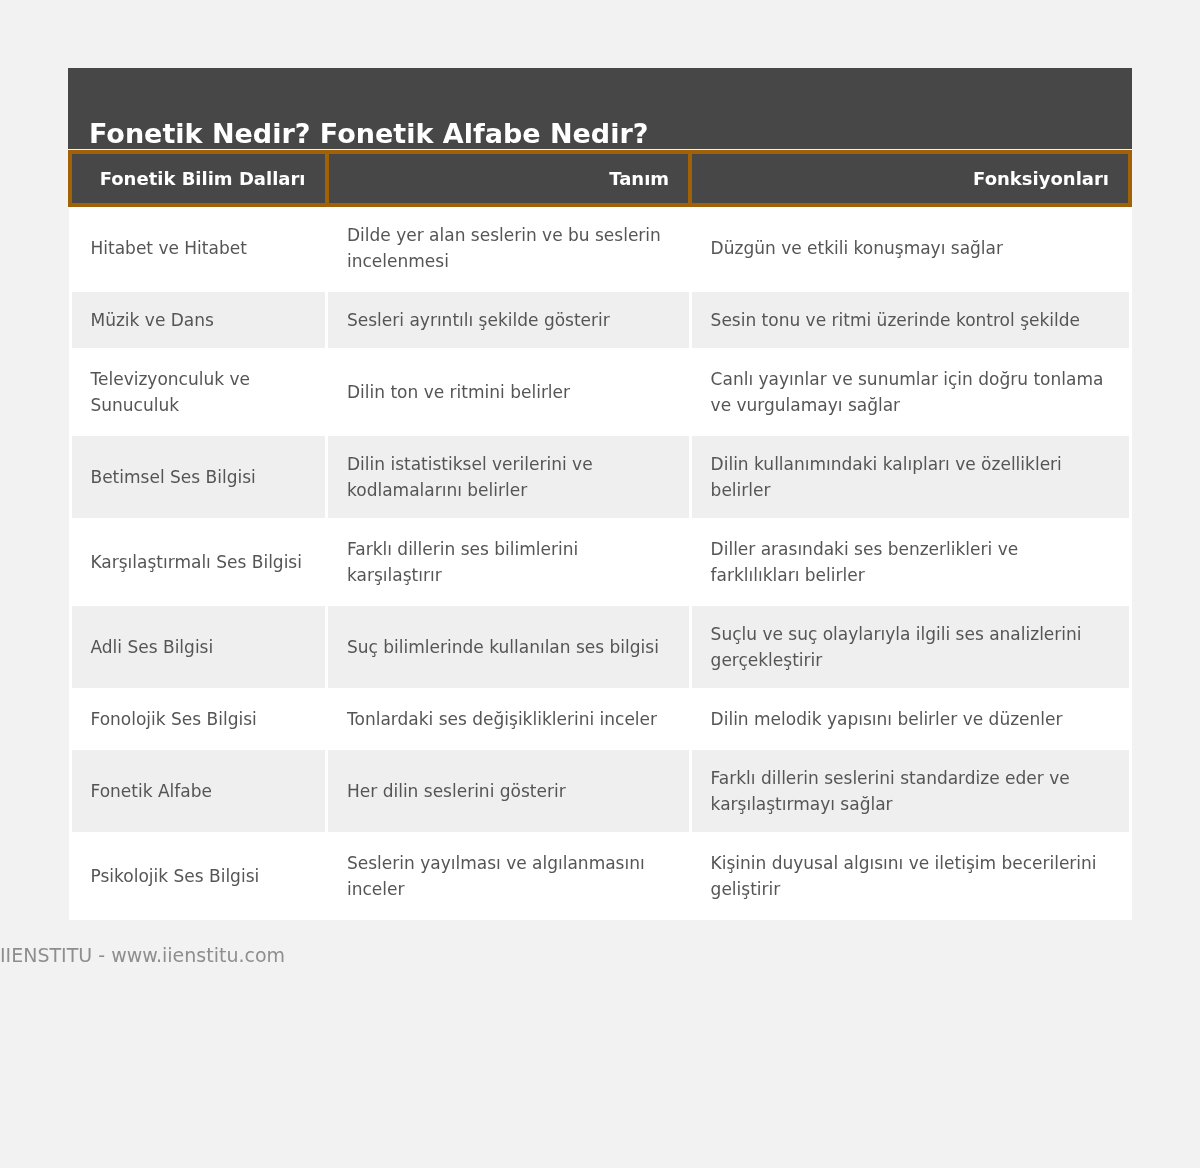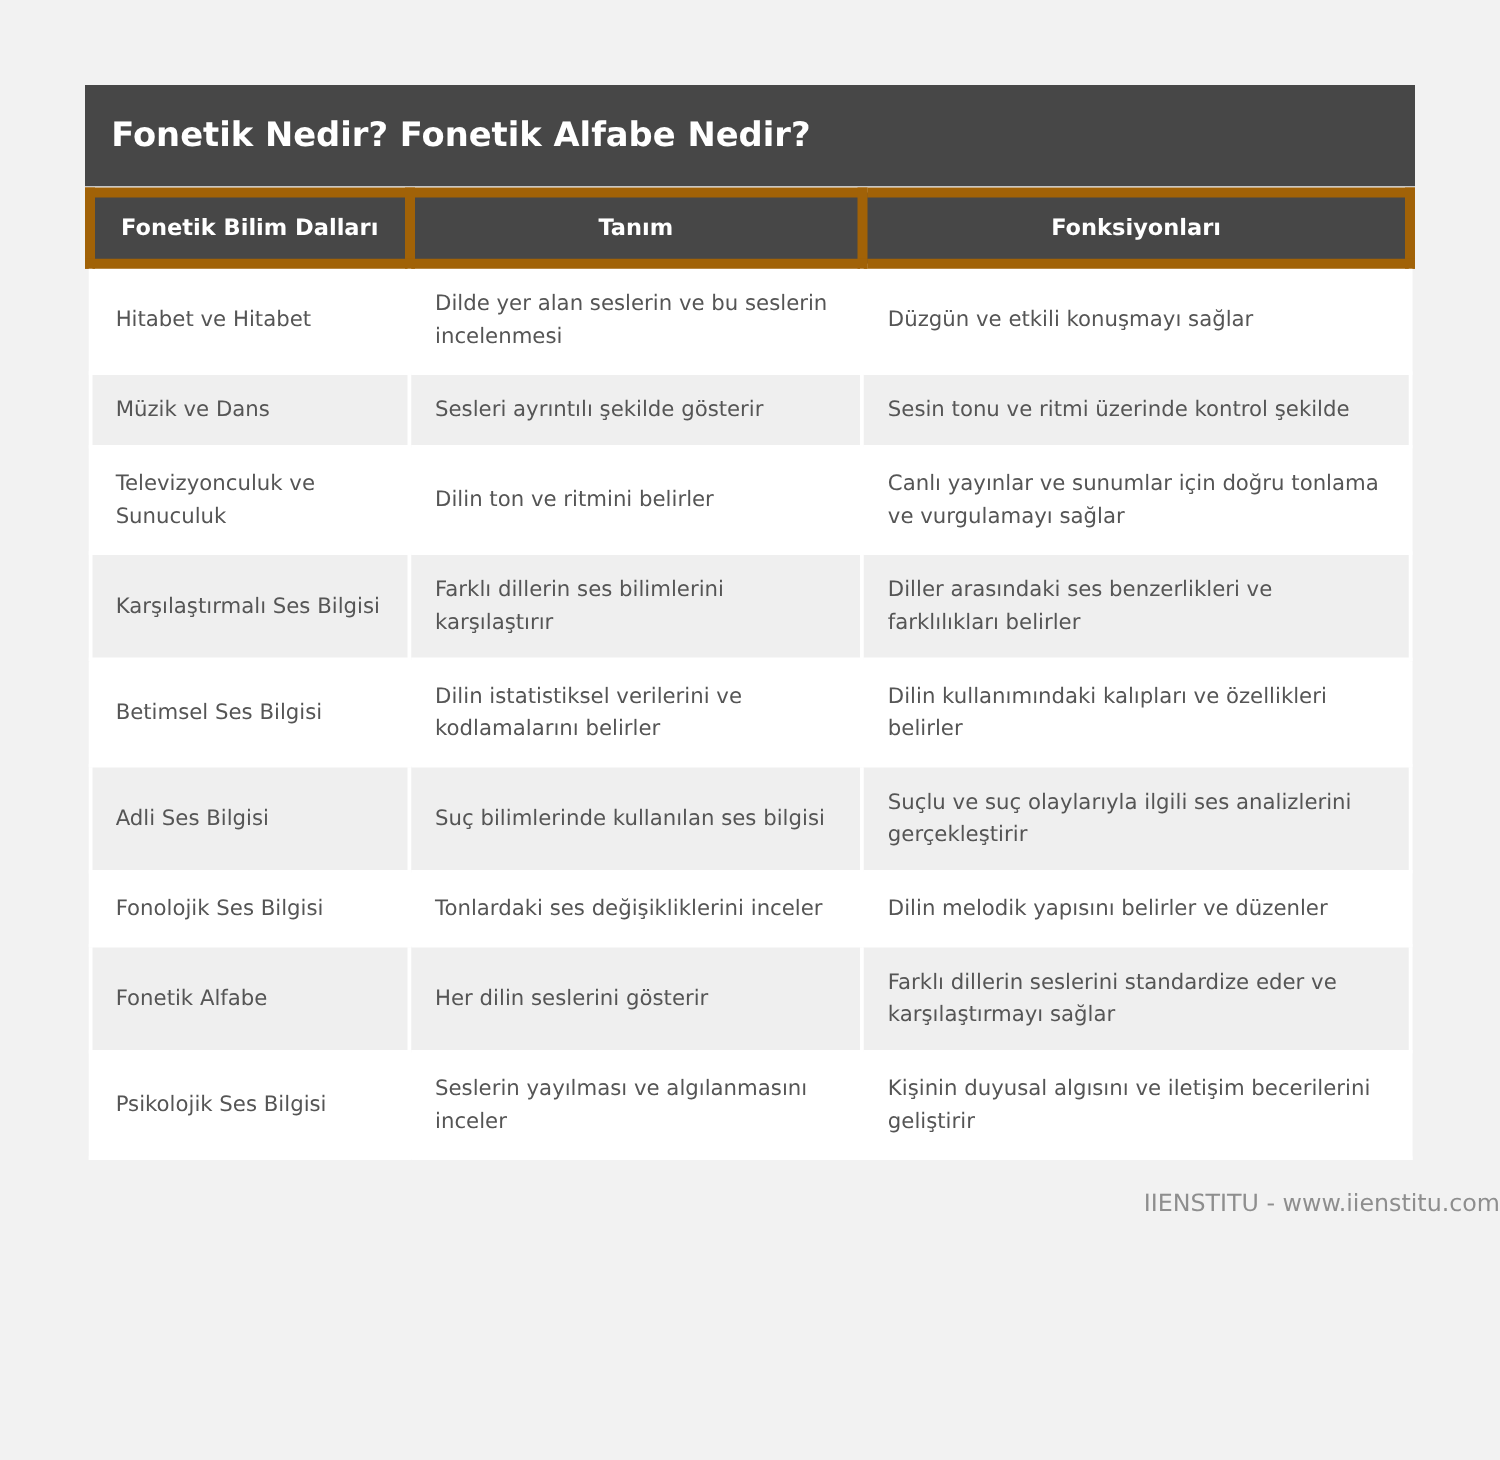--- a/index.html
+++ b/index.html
@@ -18,21 +18,21 @@
     padding-top: 68px;
   }
   .doc {
     width: 1064px;
     margin: 0 auto;
   }
   .title-bar {
     background: #474747;
     height: 81px;
     display: flex;
-    align-items: center;
+    align-items: flex-end;
     padding: 0 21px;
   }
   .title-bar h1 {
     margin: 0;
     color: #ffffff;
     font-size: 27px;
     font-weight: bold;
     letter-spacing: 0;
   }
   table.phonetics {
@@ -42,37 +42,37 @@
     margin-top: 1px;
   }
   col.c1 { width: 24.2%; }
   col.c2 { width: 34.3%; }
   col.c3 { width: 41.5%; }
   table.phonetics th {
     background: #474747;
     color: #ffffff;
     font-size: 18px;
     font-weight: bold;
-    text-align: center;
+    text-align: right;
     padding: 14px 19px;
-    border: 8px solid #a16207;
+    border: 4px solid #a16207;
   }
   table.phonetics td {
     font-size: 17px;
     color: #555555;
     line-height: 26px;
     text-align: left;
     vertical-align: middle;
     padding: 15px 19px;
     border: 3px solid #ffffff;
   }
   tbody tr:nth-child(odd) td { background: #ffffff; }
   tbody tr:nth-child(even) td { background: #efefef; }
   .footer {
-    text-align: right;
+    text-align: left;
     margin-top: 24px;
     padding-bottom: 40px;
     font-size: 19px;
     color: #8e8e8e;
   }
 </style>
 </head>
 <body>
 
 <div class="page">
@@ -105,28 +105,28 @@
           <td>Müzik ve Dans</td>
           <td>Sesleri ayrıntılı şekilde gösterir</td>
           <td>Sesin tonu ve ritmi üzerinde kontrol şekilde</td>
         </tr>
         <tr>
           <td>Televizyonculuk ve Sunuculuk</td>
           <td>Dilin ton ve ritmini belirler</td>
           <td>Canlı yayınlar ve sunumlar için doğru tonlama ve vurgulamayı sağlar</td>
         </tr>
         <tr>
+          <td>Betimsel Ses Bilgisi</td>
+          <td>Dilin istatistiksel verilerini ve kodlamalarını belirler</td>
+          <td>Dilin kullanımındaki kalıpları ve özellikleri belirler</td>
+        </tr>
+        <tr>
           <td>Karşılaştırmalı Ses Bilgisi</td>
           <td>Farklı dillerin ses bilimlerini karşılaştırır</td>
           <td>Diller arasındaki ses benzerlikleri ve farklılıkları belirler</td>
-        </tr>
-        <tr>
-          <td>Betimsel Ses Bilgisi</td>
-          <td>Dilin istatistiksel verilerini ve kodlamalarını belirler</td>
-          <td>Dilin kullanımındaki kalıpları ve özellikleri belirler</td>
         </tr>
         <tr>
           <td>Adli Ses Bilgisi</td>
           <td>Suç bilimlerinde kullanılan ses bilgisi</td>
           <td>Suçlu ve suç olaylarıyla ilgili ses analizlerini gerçekleştirir</td>
         </tr>
         <tr>
           <td>Fonolojik Ses Bilgisi</td>
           <td>Tonlardaki ses değişikliklerini inceler</td>
           <td>Dilin melodik yapısını belirler ve düzenler</td>

